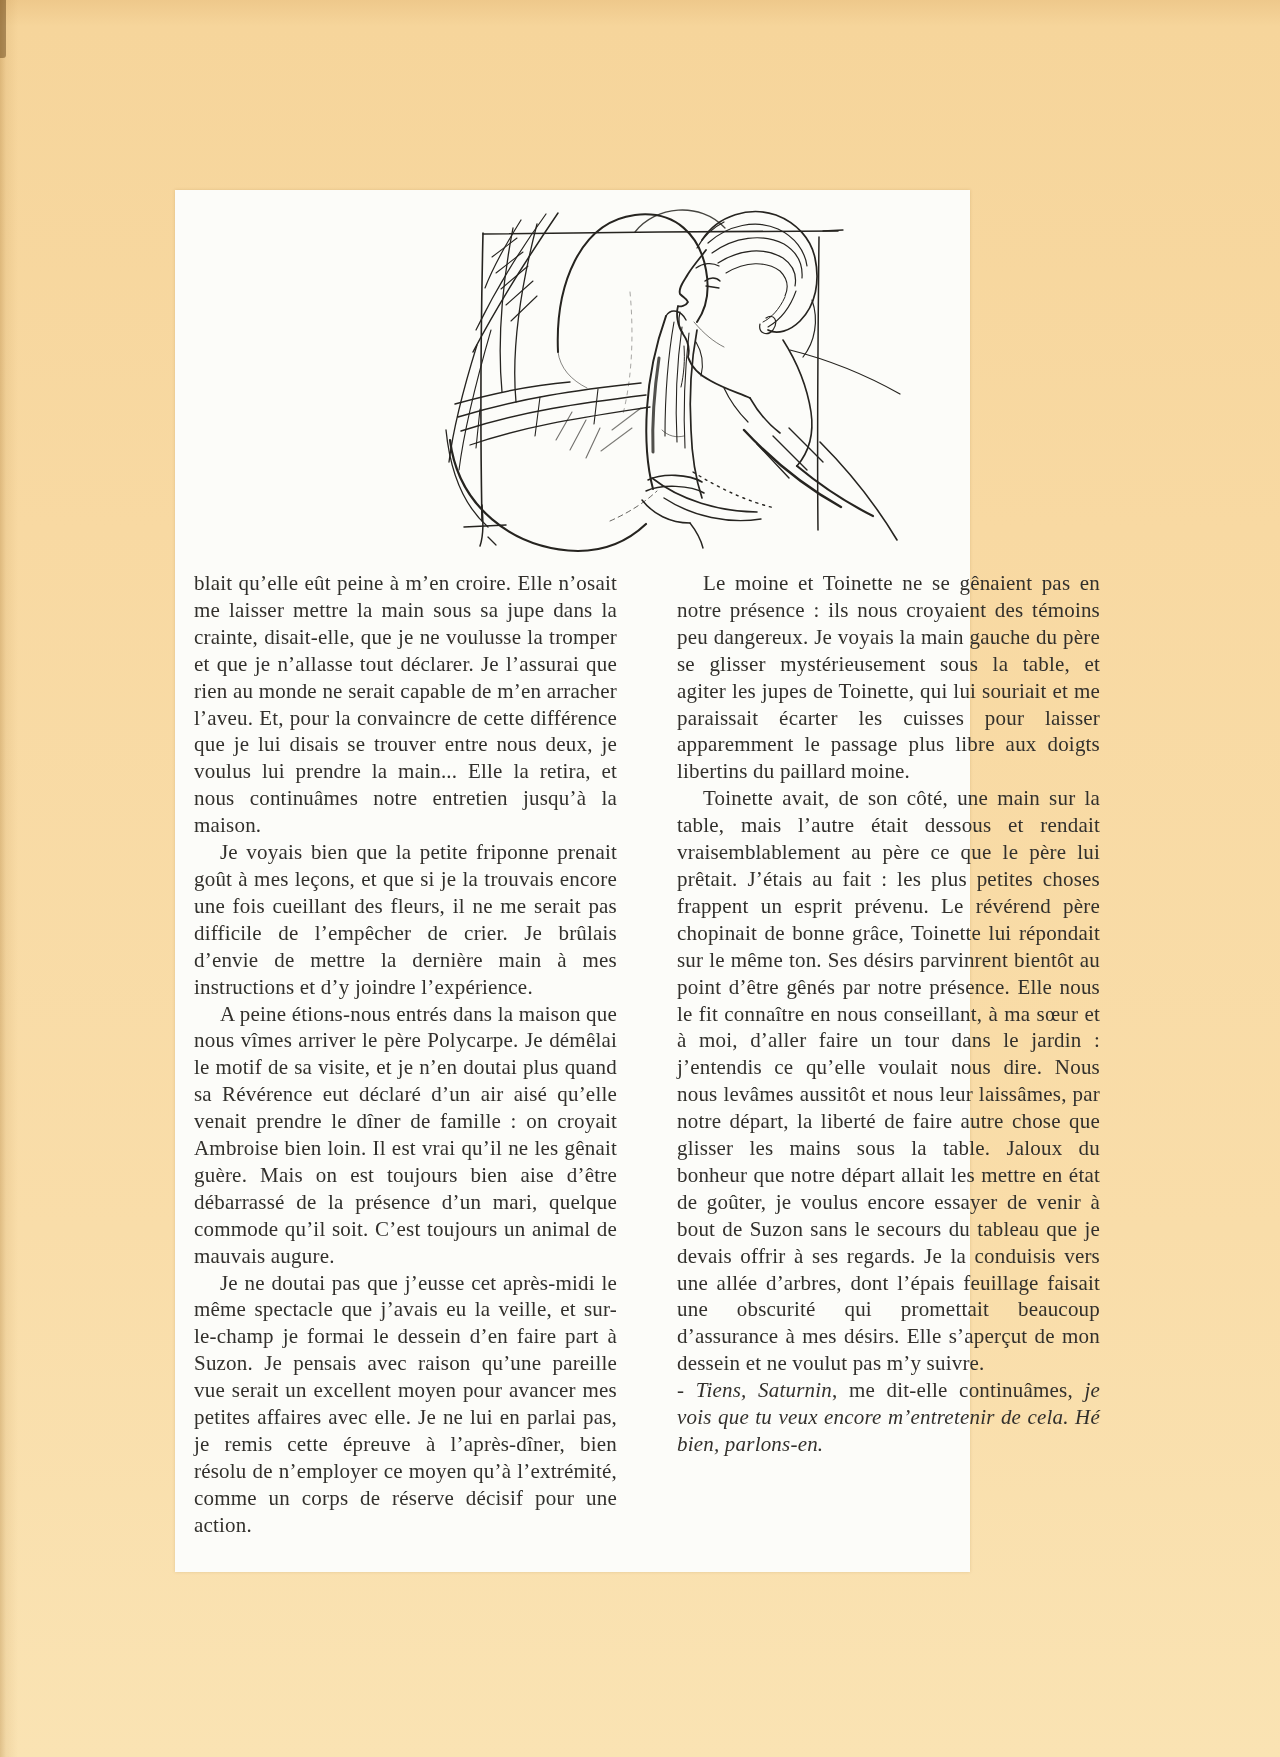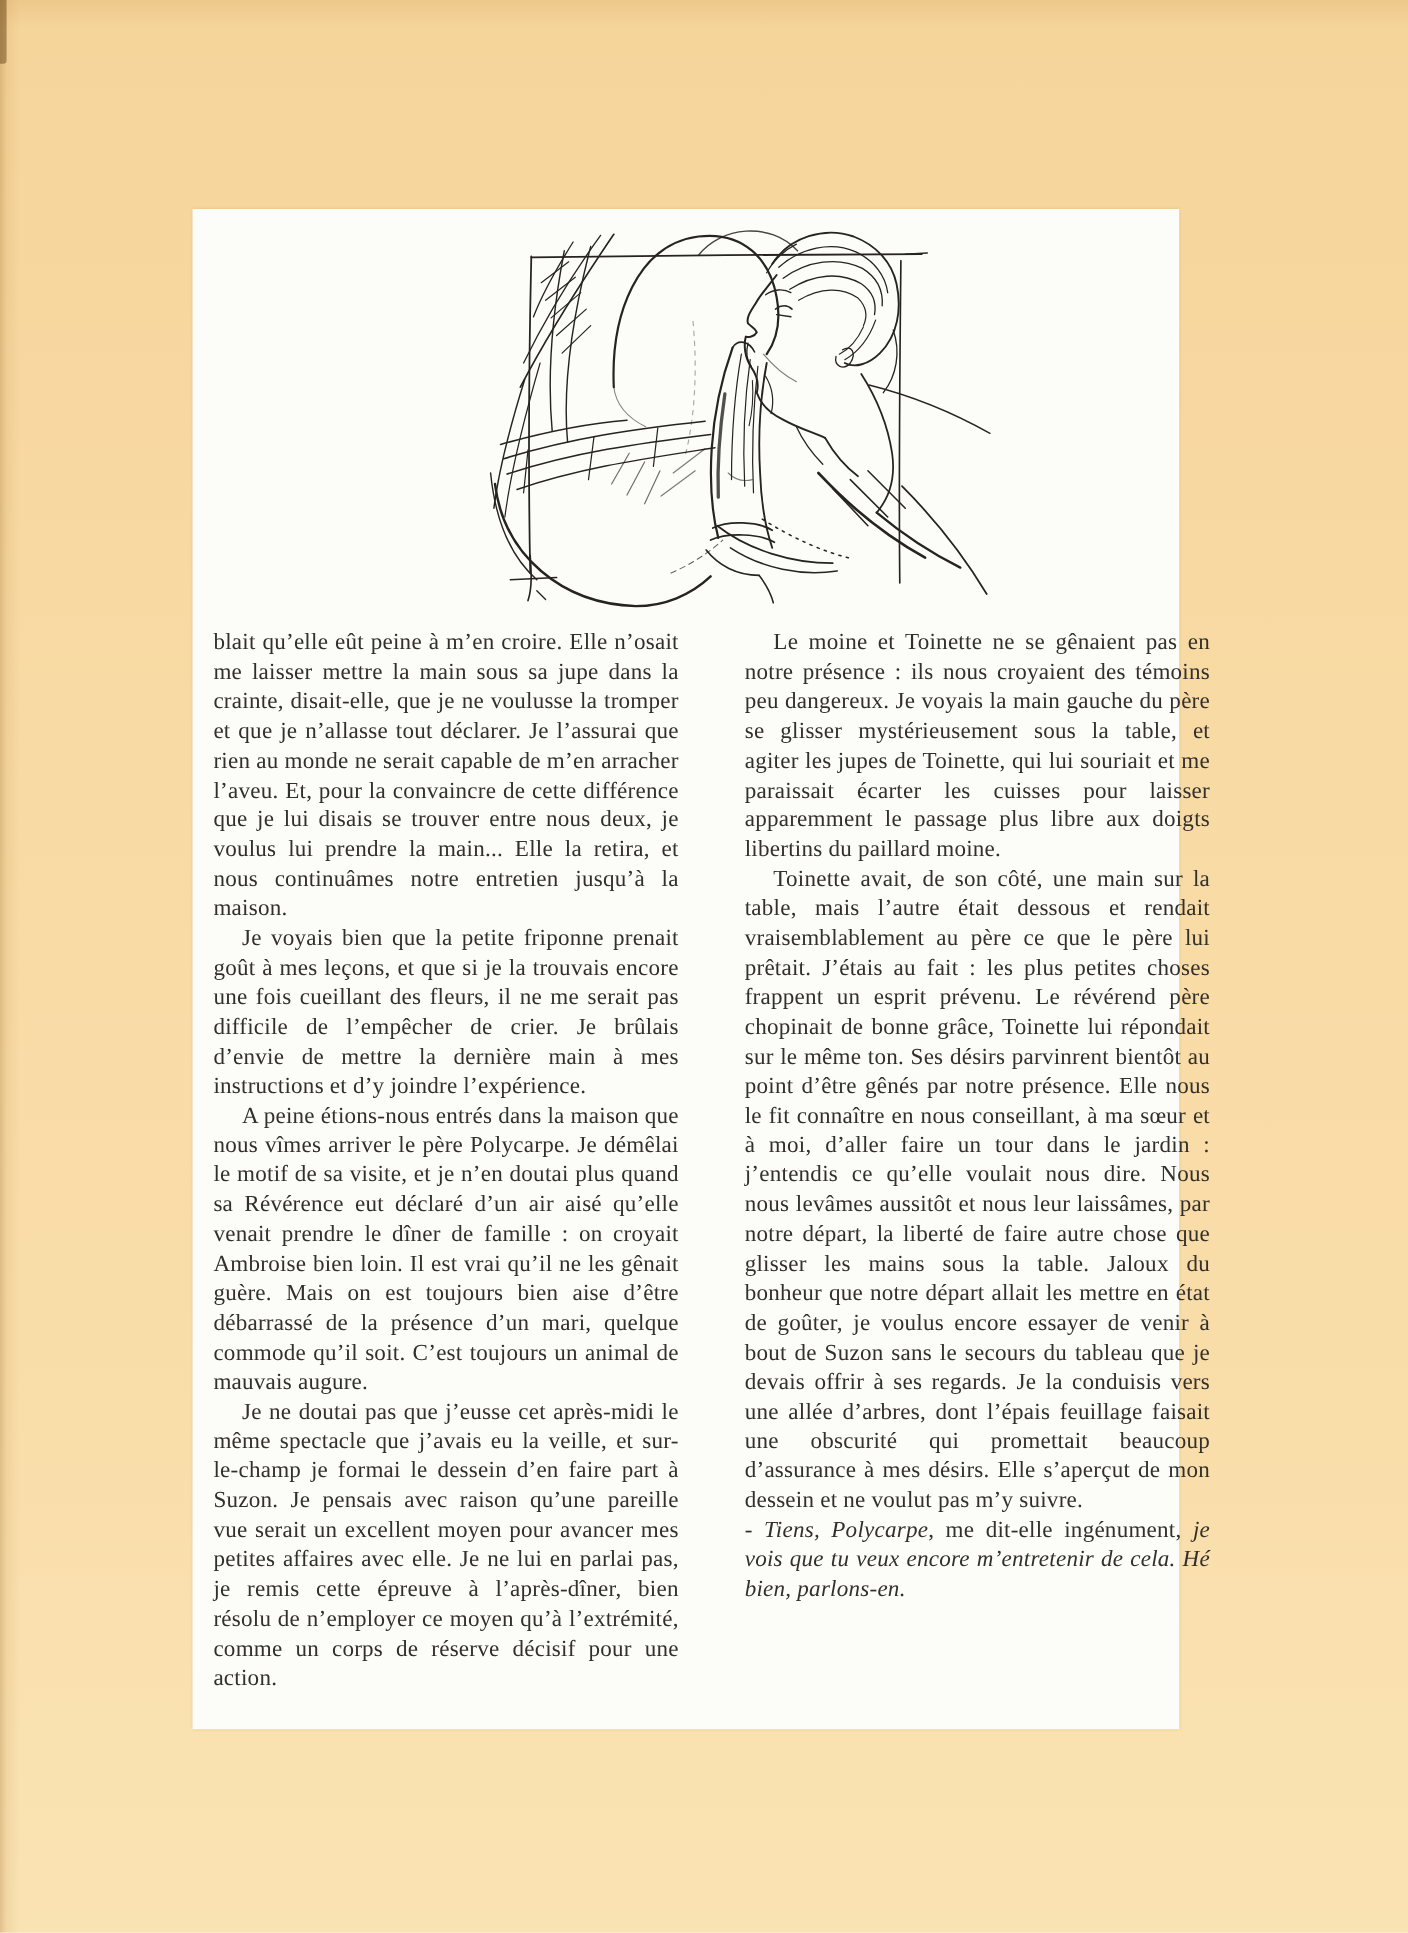--- a/index.html
+++ b/index.html
@@ -31,21 +31,21 @@
     top: 0;
     width: 6px;
     height: 58px;
     background: rgba(92,58,16,0.45);
     border-radius: 0 0 3px 0;
   }
   .page {
     position: absolute;
     left: 175px;
     top: 190px;
-    width: 897px;
+    width: 795px;
     height: 1382px;
     background: #fcfcf9;
     box-shadow: 0 0 3px rgba(120,80,20,0.18);
   }
   .illustration {
     position: absolute;
     left: 260px;
     top: 5px;
     width: 500px;
     height: 358px;
@@ -191,18 +191,18 @@
     <div class="text-columns">
       <div class="column">
         <p class="para first">blait qu’elle eût peine à m’en croire. Elle n’osait me laisser mettre la main sous sa jupe dans la crainte, disait-elle, que je ne voulusse la tromper et que je n’allasse tout déclarer. Je l’assurai que rien au monde ne serait capable de m’en arracher l’aveu. Et, pour la convaincre de cette différence que je lui disais se trouver entre nous deux, je voulus lui prendre la main... Elle la retira, et nous continuâmes notre entretien jusqu’à la maison.</p>
         <p class="para">Je voyais bien que la petite friponne prenait goût à mes leçons, et que si je la trouvais encore une fois cueillant des fleurs, il ne me serait pas difficile de l’empêcher de crier. Je brûlais d’envie de mettre la dernière main à mes instructions et d’y joindre l’expérience.</p>
         <p class="para">A peine étions-nous entrés dans la maison que nous vîmes arriver le père Polycarpe. Je démêlai le motif de sa visite, et je n’en doutai plus quand sa Révérence eut déclaré d’un air aisé qu’elle venait prendre le dîner de famille : on croyait Ambroise bien loin. Il est vrai qu’il ne les gênait guère. Mais on est toujours bien aise d’être débarrassé de la présence d’un mari, quelque commode qu’il soit. C’est toujours un animal de mauvais augure.</p>
         <p class="para">Je ne doutai pas que j’eusse cet après-midi le même spectacle que j’avais eu la veille, et sur-le-champ je formai le dessein d’en faire part à Suzon. Je pensais avec raison qu’une pareille vue serait un excellent moyen pour avancer mes petites affaires avec elle. Je ne lui en parlai pas, je remis cette épreuve à l’après-dîner, bien résolu de n’employer ce moyen qu’à l’extrémité, comme un corps de réserve décisif pour une action.</p>
       </div>
       <div class="column">
         <p class="para">Le moine et Toinette ne se gênaient pas en notre présence : ils nous croyaient des témoins peu dangereux. Je voyais la main gauche du père se glisser mystérieusement sous la table, et agiter les jupes de Toinette, qui lui souriait et me paraissait écarter les cuisses pour laisser apparemment le passage plus libre aux doigts libertins du paillard moine.</p>
         <p class="para">Toinette avait, de son côté, une main sur la table, mais l’autre était dessous et rendait vraisemblablement au père ce que le père lui prêtait. J’étais au fait : les plus petites choses frappent un esprit prévenu. Le révérend père chopinait de bonne grâce, Toinette lui répondait sur le même ton. Ses désirs parvinrent bientôt au point d’être gênés par notre présence. Elle nous le fit connaître en nous conseillant, à ma sœur et à moi, d’aller faire un tour dans le jardin : j’entendis ce qu’elle voulait nous dire. Nous nous levâmes aussitôt et nous leur laissâmes, par notre départ, la liberté de faire autre chose que glisser les mains sous la table. Jaloux du bonheur que notre départ allait les mettre en état de goûter, je voulus encore essayer de venir à bout de Suzon sans le secours du tableau que je devais offrir à ses regards. Je la conduisis vers une allée d’arbres, dont l’épais feuillage faisait une obscurité qui promettait beaucoup d’assurance à mes désirs. Elle s’aperçut de mon dessein et ne voulut pas m’y suivre.</p>
-        <p class="para dialog"><span class="">- </span><span class="italic">Tiens, Polycarpe</span><span class="">, me dit-elle ingénument, </span><span class="italic">je vois que tu veux encore m’entretenir de cela. Hé bien, parlons-en.</span></p>
+        <p class="para dialog"><span class="">- </span><span class="italic">Tiens, Saturnin</span><span class="">, me dit-elle continuâmes, </span><span class="italic">je vois que tu veux encore m’entretenir de cela. Hé bien, parlons-en.</span></p>
       </div>
     </div>
 
   </div>
 </div>
 
 </body></html>

